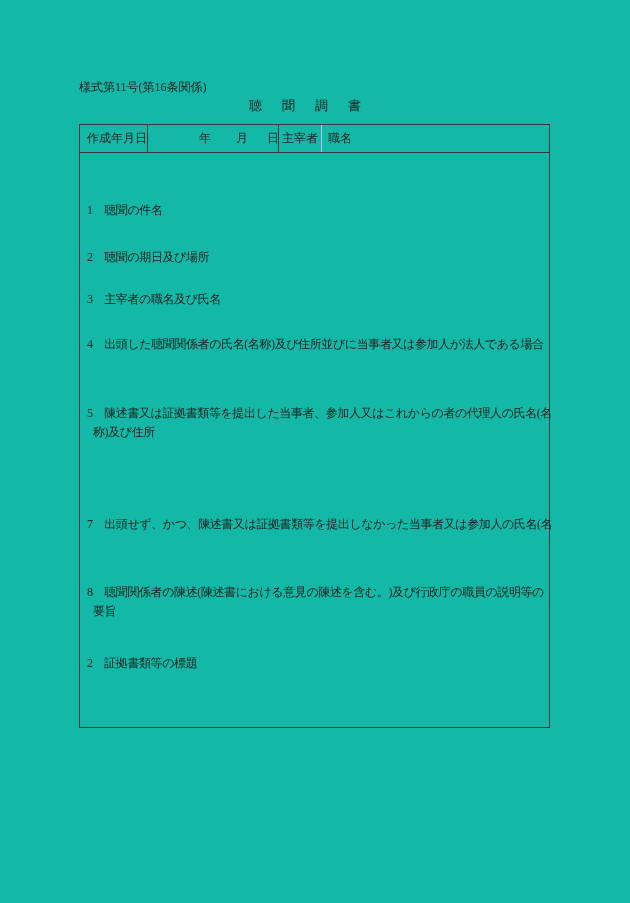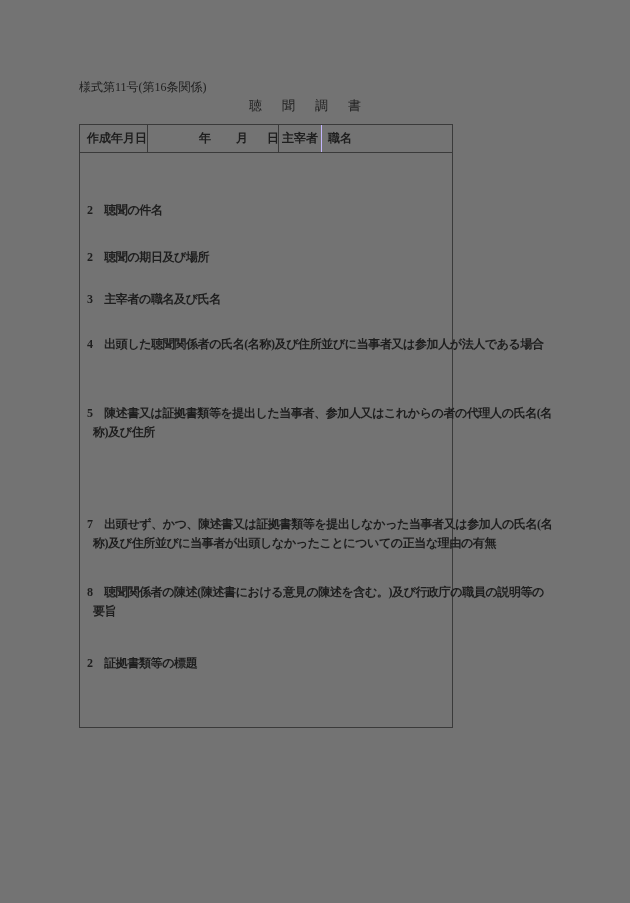--- a/index.html
+++ b/index.html
@@ -4,21 +4,21 @@
 <style>
   html, body {
     margin: 0;
     padding: 0;
     background: #ffffff;
   }
   .page {
     position: relative;
     width: 630px;
     height: 903px;
-    background: #737373;
+    background: #14b8a6;
     color: #1e1e1e;
     font-family: "Liberation Serif", "DejaVu Serif", serif;
     font-size: 12px;
     overflow: hidden;
   }
   .form-number {
     position: absolute;
     left: 79px;
     top: 79px;
     font-size: 12px;
@@ -32,25 +32,24 @@
     text-align: center;
     font-size: 13px;
     letter-spacing: 20px;
     box-sizing: border-box;
     white-space: nowrap;
   }
   .form-table {
     position: absolute;
     left: 79px;
     top: 124px;
-    width: 374px;
+    width: 471px;
     height: 604px;
     border: 1px solid #3a3a3a;
     box-sizing: border-box;
-    font-weight: bold;
   }
   .header-row {
     display: flex;
     height: 28px;
     border-bottom: 1px solid #3a3a3a;
     box-sizing: border-box;
   }
   .header-row .cell {
     box-sizing: border-box;
     display: flex;
@@ -126,28 +125,27 @@
         <span class="dlab">日</span>
       </div>
       <div class="cell c3">主宰者</div>
       <div class="cell c4">
         <span class="jtlab">職名</span>
         <span class="nmlab">氏名</span>
       </div>
     </div>
 
     <div class="tbody">
-      <div class="line" style="top:50px">2　聴聞の件名</div>
+      <div class="line" style="top:50px">1　聴聞の件名</div>
       <div class="line" style="top:97px">2　聴聞の期日及び場所</div>
       <div class="line" style="top:139px">3　主宰者の職名及び氏名</div>
       <div class="line" style="top:184px">4　出頭した聴聞関係者の氏名(名称)及び住所並びに当事者又は参加人が法人である場合</div>
       <div class="line" style="top:253px">5　陳述書又は証拠書類等を提出した当事者、参加人又はこれからの者の代理人の氏名(名</div>
       <div class="line cont" style="top:272px">称)及び住所</div>
       <div class="line" style="top:364px">7　出頭せず、かつ、陳述書又は証拠書類等を提出しなかった当事者又は参加人の氏名(名</div>
-      <div class="line cont" style="top:383px">称)及び住所並びに当事者が出頭しなかったことについての正当な理由の有無</div>
       <div class="line" style="top:432px">8　聴聞関係者の陳述(陳述書における意見の陳述を含む。)及び行政庁の職員の説明等の</div>
       <div class="line cont" style="top:451px">要旨</div>
       <div class="line" style="top:503px">2　証拠書類等の標題</div>
     </div>
 
   </div>
 
 </div>
 
 </body></html>

